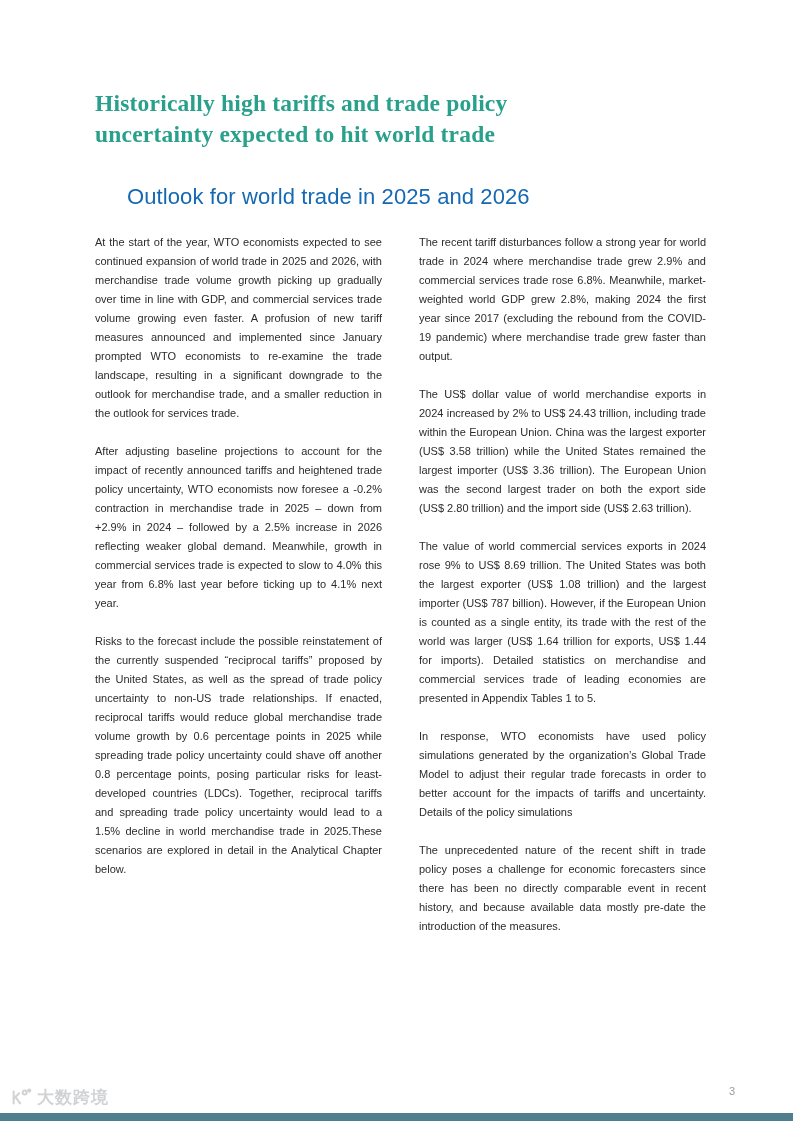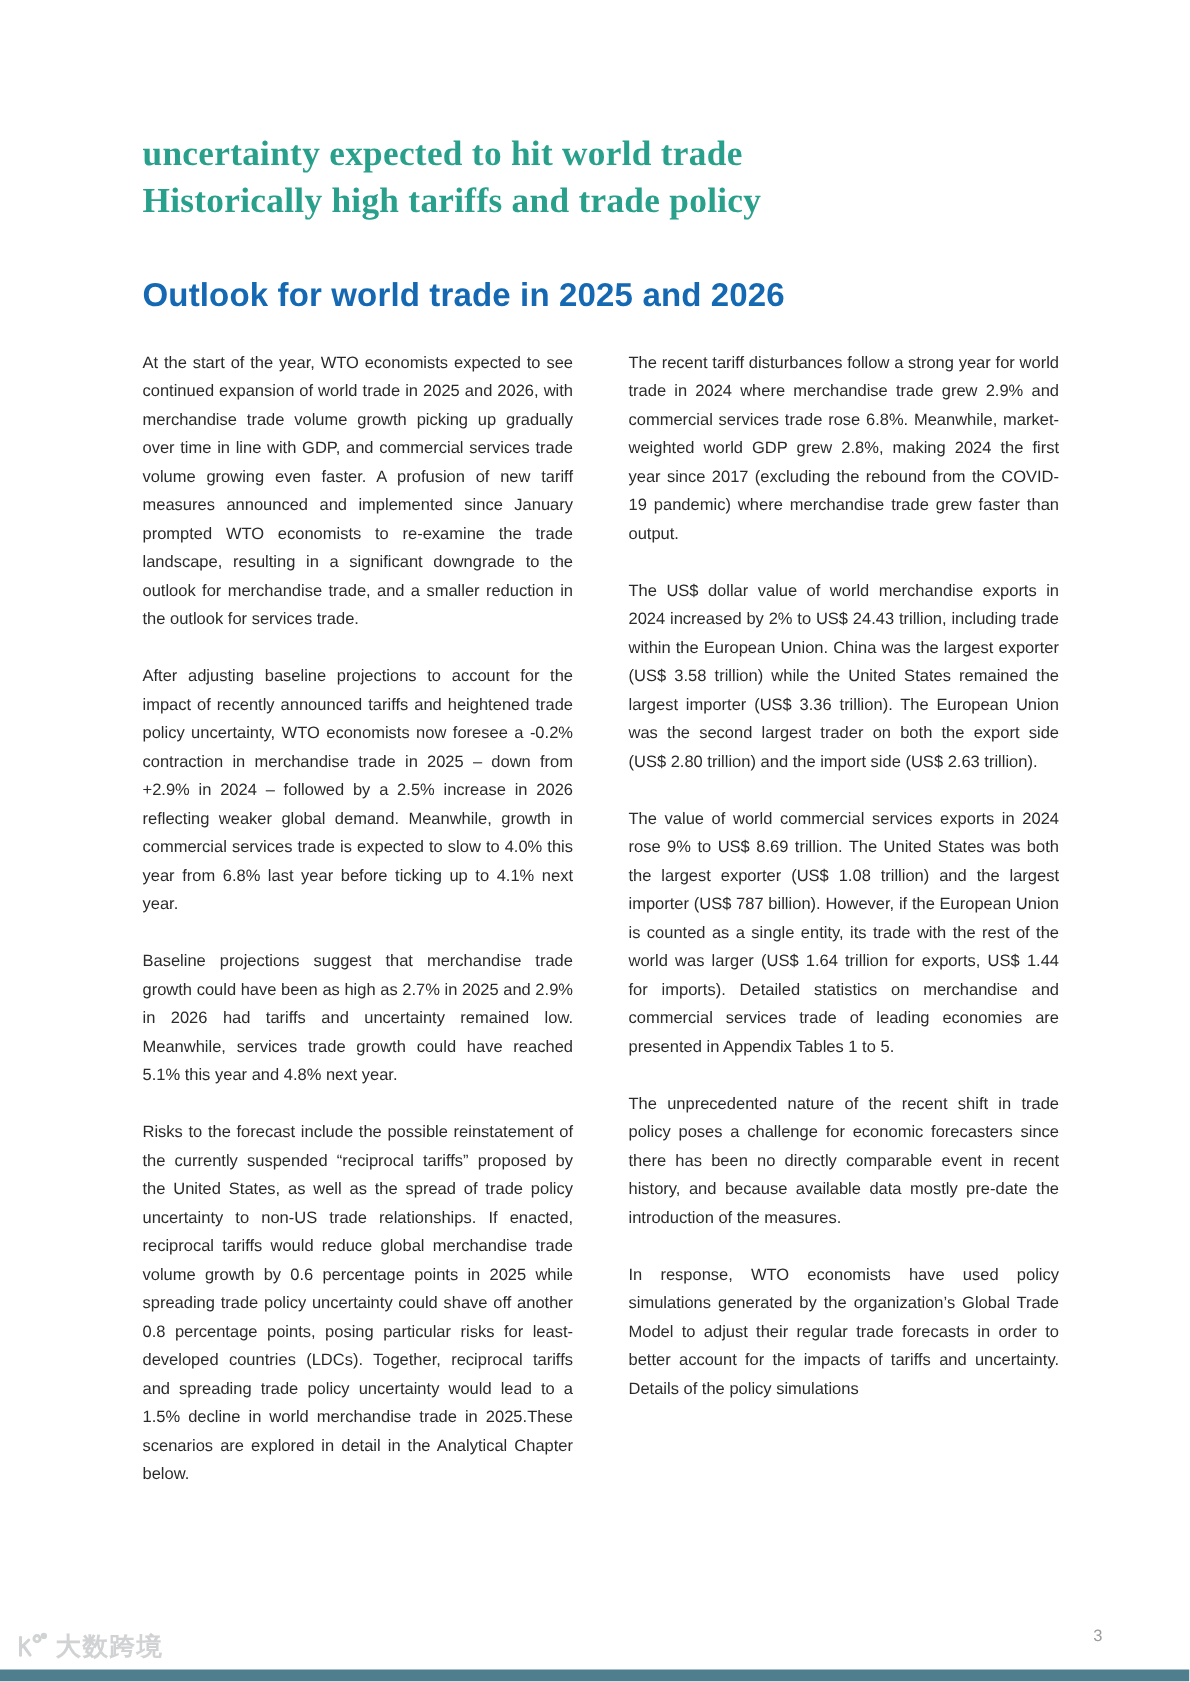--- a/index.html
+++ b/index.html
@@ -19,22 +19,22 @@
   }
   .page{position:absolute;inset:0;background:#ffffff;}
   .content{position:absolute;left:95px;top:88px;width:611px;}
   .main-title{
     font-family:"Liberation Serif", serif;
     font-weight:700;font-size:23.5px;line-height:31px;
     color:var(--title-teal);letter-spacing:0.2px;
   }
   .main-title .line{display:block;}
   .section-heading{
-    margin-top:34px;font-size:22px;line-height:26px;font-weight:700;
-    color:var(--heading-blue);letter-spacing:0.1px;
+    margin-top:34px;font-size:22px;line-height:26px;font-weight:400;
+    color:var(--heading-blue);letter-spacing:0.1px;margin-left:32px;
   }
   .columns{display:flex;gap:37px;margin-top:23px;}
   .col{width:287px;}
   .col p{
     font-size:11px;line-height:19px;color:var(--body-text);
     text-align:justify;margin-bottom:19px;
   }
   .subheading{
     color:var(--title-teal);font-size:15px;line-height:19px;
     font-weight:700;margin:12px 0 20px 0;
@@ -55,39 +55,38 @@
     background:var(--bottom-bar);
   }
 </style>
 </head>
 <body>
 
 <div class="page">
   <div class="content">
 
     <h1 class="main-title">
+      <span class="line">Historically high tariffs and trade policy</span>
       <span class="line">uncertainty expected to hit world trade</span>
-      <span class="line">Historically high tariffs and trade policy</span>
     </h1>
 
     <h2 class="section-heading">Outlook for world trade in 2025 and 2026</h2>
 
     <div class="columns">
       <div class="col">
         <p>At the start of the year, WTO economists expected to see continued expansion of world trade in 2025 and 2026, with merchandise trade volume growth picking up gradually over time in line with GDP, and commercial services trade volume growing even faster. A profusion of new tariff measures announced and implemented since January prompted WTO economists to re-examine the trade landscape, resulting in a significant downgrade to the outlook for merchandise trade, and a smaller reduction in the outlook for services trade.</p>
         <p>After adjusting baseline projections to account for the impact of recently announced tariffs and heightened trade policy uncertainty, WTO economists now foresee a -0.2% contraction in merchandise trade in 2025 – down from +2.9% in 2024 – followed by a 2.5% increase in 2026 reflecting weaker global demand. Meanwhile, growth in commercial services trade is expected to slow to 4.0% this year from 6.8% last year before ticking up to 4.1% next year.</p>
-        <p>Baseline projections suggest that merchandise trade growth could have been as high as 2.7% in 2025 and 2.9% in 2026 had tariffs and uncertainty remained low. Meanwhile, services trade growth could have reached 5.1% this year and 4.8% next year.</p>
         <p>Risks to the forecast include the possible reinstatement of the currently suspended “reciprocal tariffs” proposed by the United States, as well as the spread of trade policy uncertainty to non-US trade relationships. If enacted, reciprocal tariffs would reduce global merchandise trade volume growth by 0.6 percentage points in 2025 while spreading trade policy uncertainty could shave off another 0.8 percentage points, posing particular risks for least-developed countries (LDCs). Together, reciprocal tariffs and spreading trade policy uncertainty would lead to a 1.5% decline in world merchandise trade in 2025.These scenarios are explored in detail in the Analytical Chapter below.</p>
       </div>
       <div class="col">
         <p>The recent tariff disturbances follow a strong year for world trade in 2024 where merchandise trade grew 2.9% and commercial services trade rose 6.8%. Meanwhile, market-weighted world GDP grew 2.8%, making 2024 the first year since 2017 (excluding the rebound from the COVID-19 pandemic) where merchandise trade grew faster than output.</p>
         <p>The US$ dollar value of world merchandise exports in 2024 increased by 2% to US$ 24.43 trillion, including trade within the European Union. China was the largest exporter (US$ 3.58 trillion) while the United States remained the largest importer (US$ 3.36 trillion). The European Union was the second largest trader on both the export side (US$ 2.80 trillion) and the import side (US$ 2.63 trillion).</p>
         <p>The value of world commercial services exports in 2024 rose 9% to US$ 8.69 trillion. The United States was both the largest exporter (US$ 1.08 trillion) and the largest importer (US$ 787 billion). However, if the European Union is counted as a single entity, its trade with the rest of the world was larger (US$ 1.64 trillion for exports, US$ 1.44 for imports). Detailed statistics on merchandise and commercial services trade of leading economies are presented in Appendix Tables 1 to 5.</p>
+        <p>In response, WTO economists have used policy simulations generated by the organization’s Global Trade Model to adjust their regular trade forecasts in order to better account for the impacts of tariffs and uncertainty. Details of the policy simulations</p>
         <p>The unprecedented nature of the recent shift in trade policy poses a challenge for economic forecasters since there has been no directly comparable event in recent history, and because available data mostly pre-date the introduction of the measures.</p>
-        <p>In response, WTO economists have used policy simulations generated by the organization’s Global Trade Model to adjust their regular trade forecasts in order to better account for the impacts of tariffs and uncertainty. Details of the policy simulations</p>
       </div>
     </div>
   </div>
 
   <div class="watermark">
     <span class="wm-icon">
       <svg width="22" height="22" viewBox="0 0 24 24" fill="none" stroke="currentColor" stroke-width="2.2" stroke-linecap="round">
         <path d="M4 6v13"></path>
         <path d="M4 14l6-6"></path>
         <path d="M6 12l5 7"></path>

